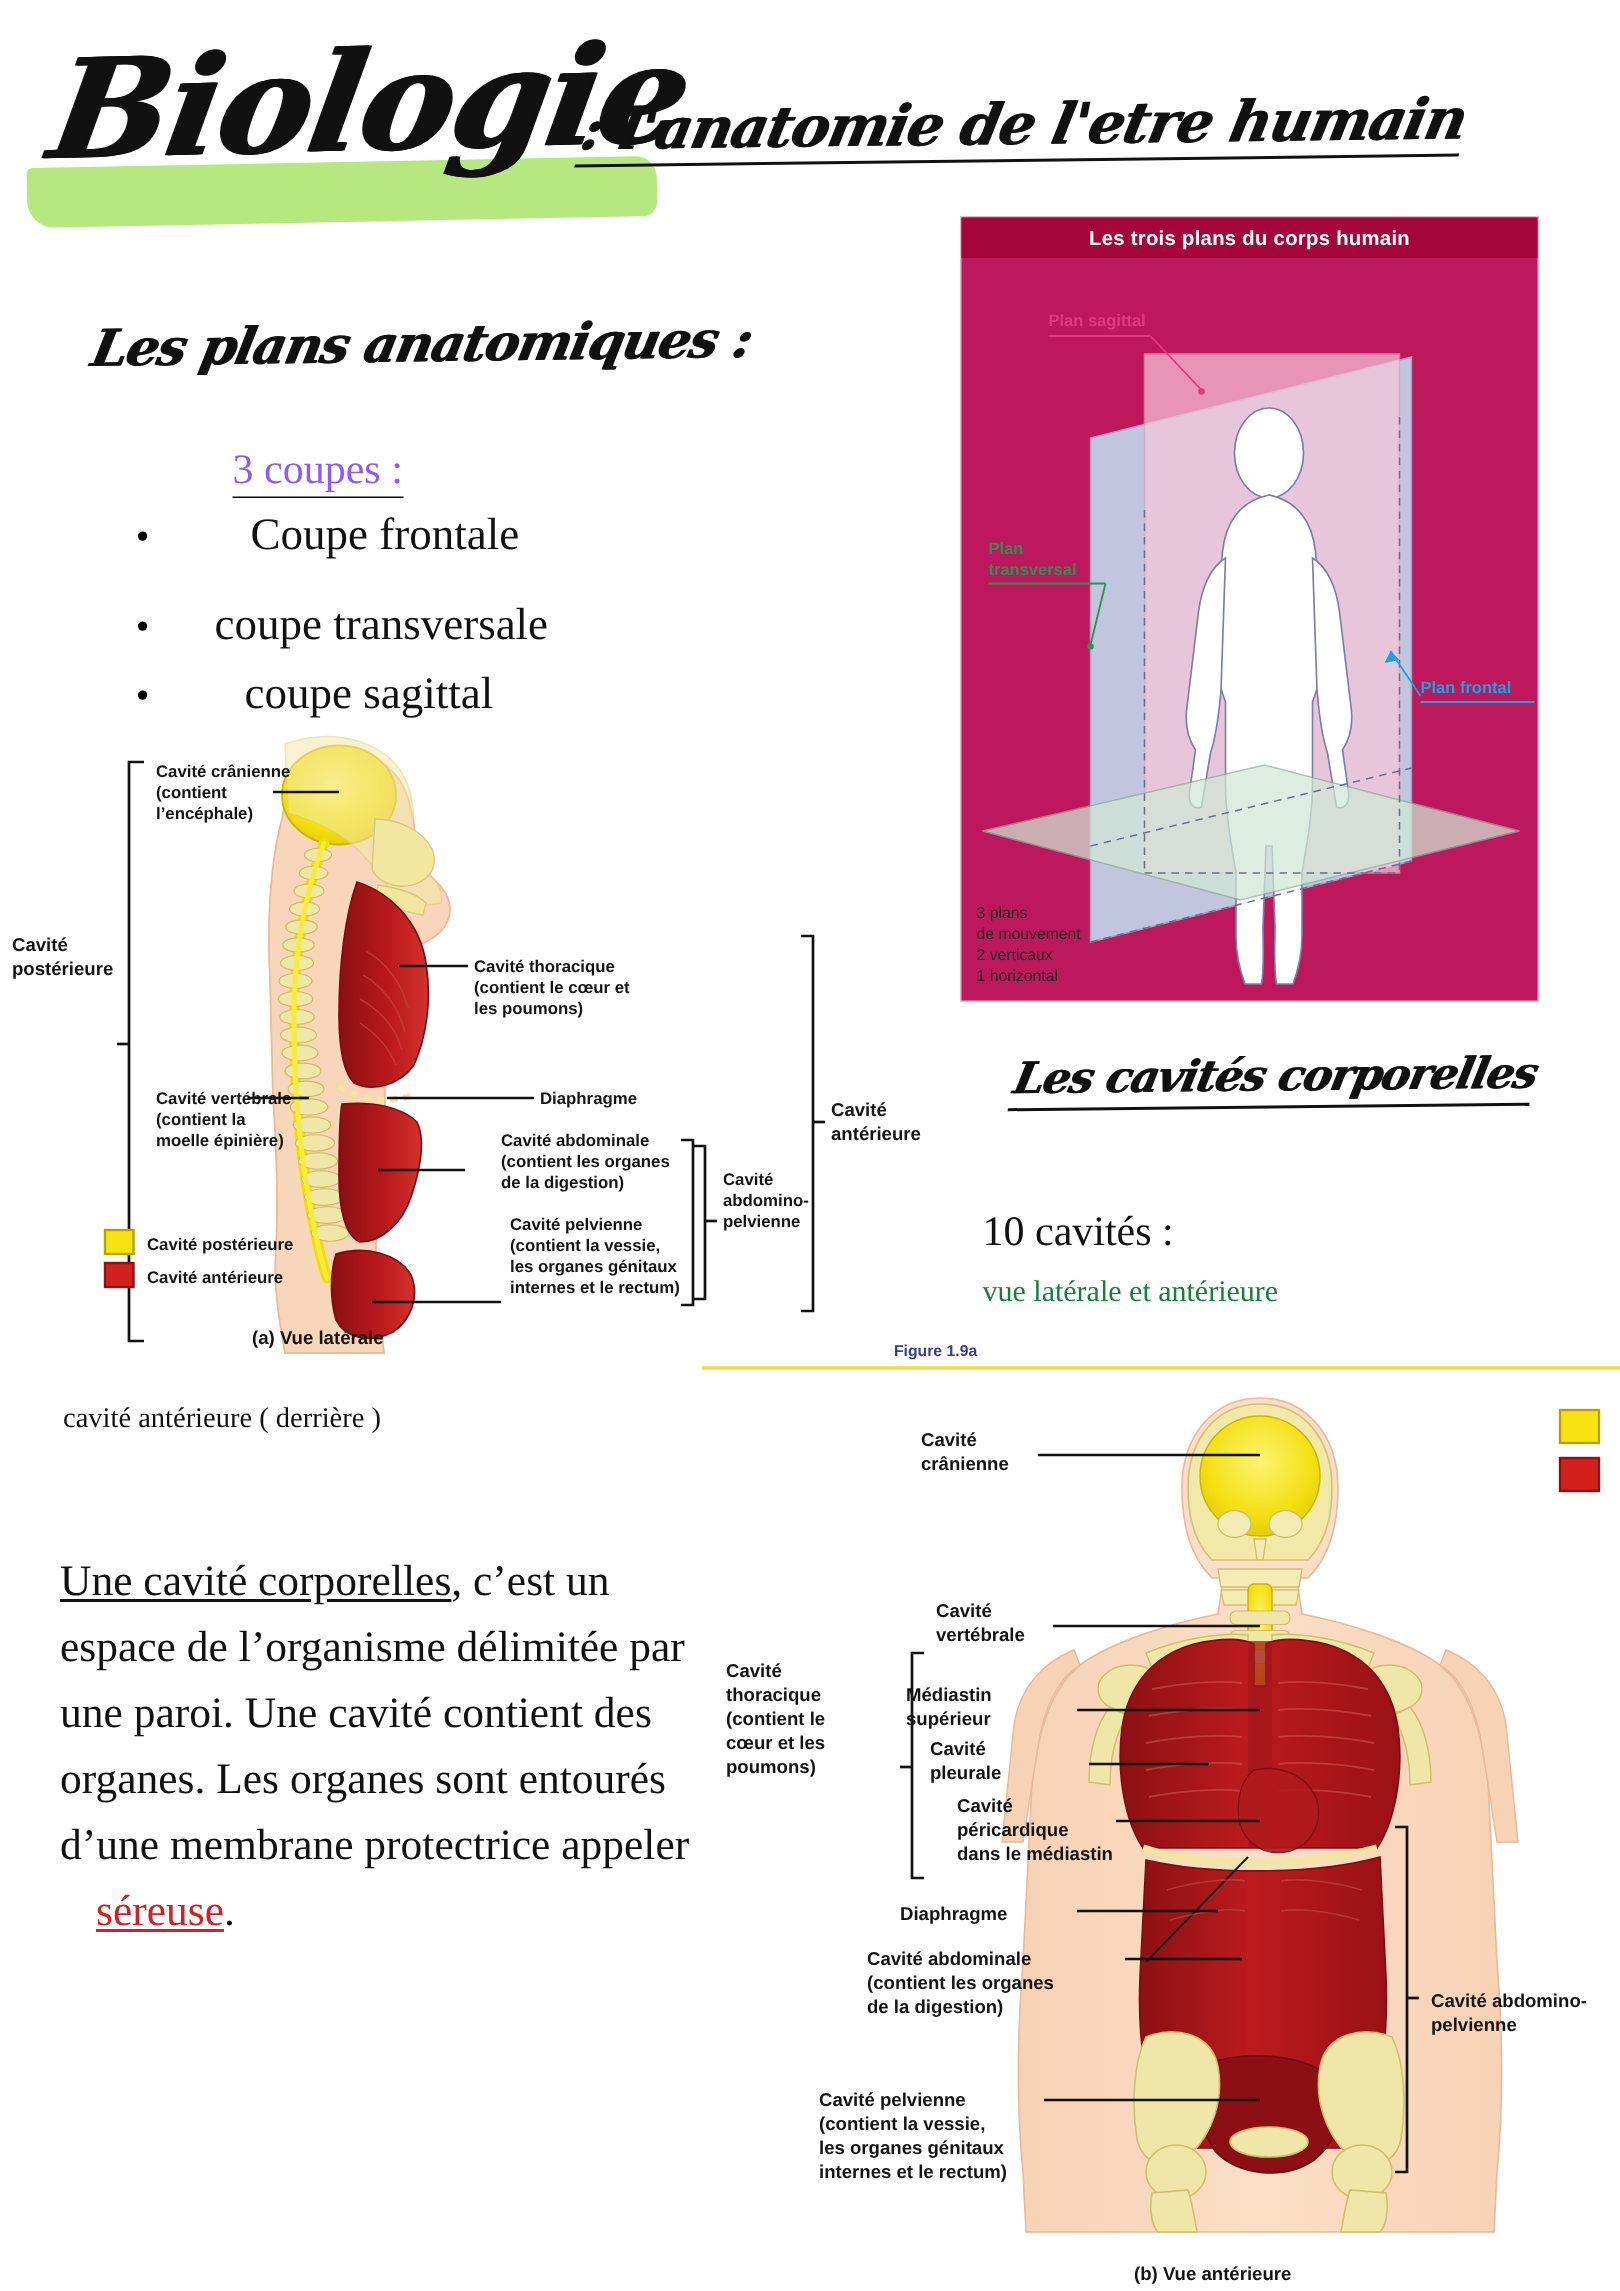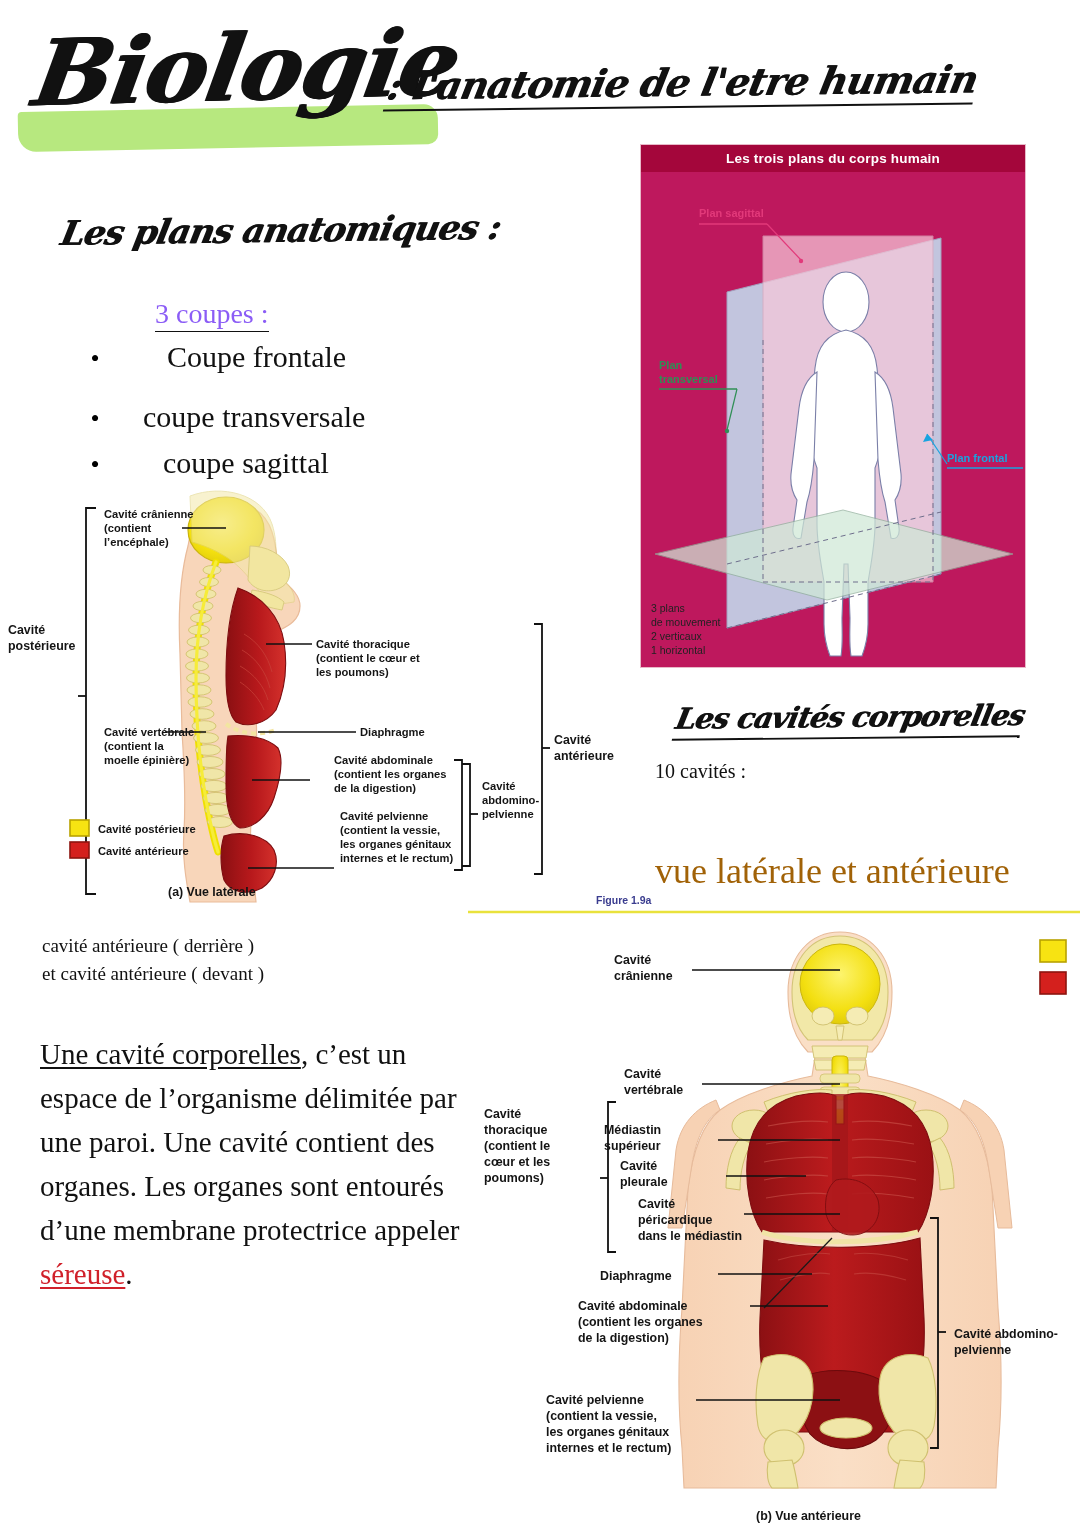--- a/index.html
+++ b/index.html
@@ -90,28 +90,28 @@
   .bracket { stroke:#111; stroke-width:1.8px; fill:none; }
   .figref { font-family:"Liberation Sans", sans-serif; font-weight:700; font-size:10.5px; fill:#3a3c8f; }
 
   
   #h-cavites {
     left:676px; top:700px; font-size:29px; color:#111;
     transform:skewX(-12deg) rotate(-0.6deg);
     border-bottom:2.4px solid #111; padding-bottom:3px;
     text-shadow:0.7px 0 0 #111; white-space:nowrap;
   }
-  #cav-count { left:655px; top:760px; font-size:20px; color:#111; }
-  #cav-views { left:655px; top:850px; font-size:36px; color:#a16207; }
+  #cav-count { left:655px; top:806px; font-size:28px; color:#111; }
+  #cav-views { left:655px; top:850px; font-size:20px; color:#15803d; }
 
   
   #note-small { left:42px; top:932px; width:420px; font-size:19px; line-height:1.45; color:#111; }
   #prose { left:40px; top:1032px; width:420px; font-size:29px; line-height:1.52; color:#111; }
   #prose .u { text-decoration:underline; text-underline-offset:3px; }
-  #prose .red { color:#d0202a; text-decoration:underline; text-underline-offset:3px; }
+  #prose .red { color:#d0202a; text-decoration:underline; text-underline-offset:3px;margin-left:24px; }
 
   
   #fig-anterior { left:468px; top:888px; width:628px; height:639px; }
   #ant-svg { position:absolute; left:0; top:0; width:628px; height:639px; }
   .swatch-y { fill:#f7e312; stroke:#b8a200; stroke-width:1.6px; }
   .swatch-r { fill:#d4201d; stroke:#8c1410; stroke-width:1.6px; }
 </style>
 </head>
 <body>
 
@@ -367,21 +367,20 @@
     <text class="anat-lbl-big" x="168" y="412">(a) Vue latérale</text>
   </svg>
 </div>
 
 <div class="abs script" id="h-cavites">Les cavités corporelles</div>
 <div class="abs" id="cav-count">10 cavités :</div>
 <div class="abs" id="cav-views">vue latérale et antérieure</div>
 
 <div class="abs" id="note-small">
   <div>cavité antérieure ( derrière )</div>
-  <div>et cavité antérieure ( devant )</div>
 </div>
 
 <div class="abs" id="prose">
   <span class="u">Une cavité corporelles</span><span>, c’est un espace de l’organisme délimitée par une paroi. Une cavité contient des organes. Les organes sont entourés d’une membrane protectrice appeler </span><span class="red">séreuse</span><span>.</span>
 </div>
 
 <div class="abs" id="fig-anterior">
   <svg id="ant-svg" viewBox="0 0 628 639">
     <defs>
       <linearGradient id="gRedA" x1="0" y1="0" x2="1" y2="0">

